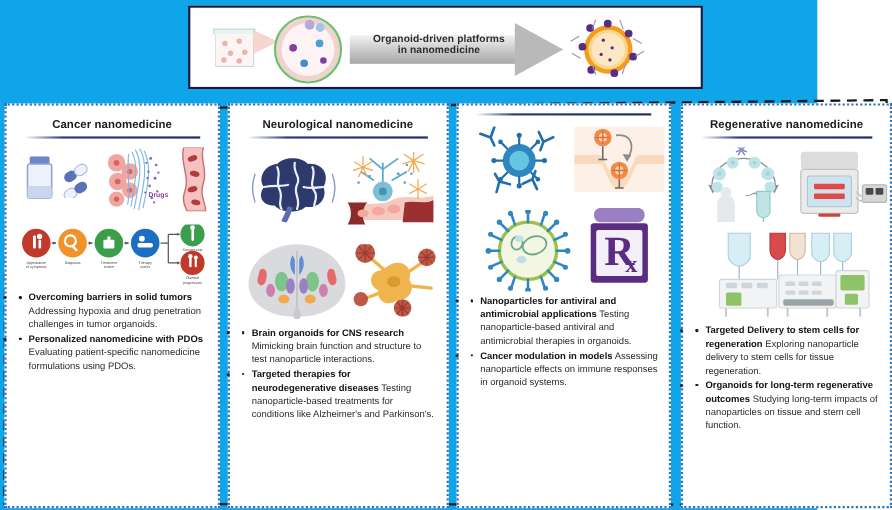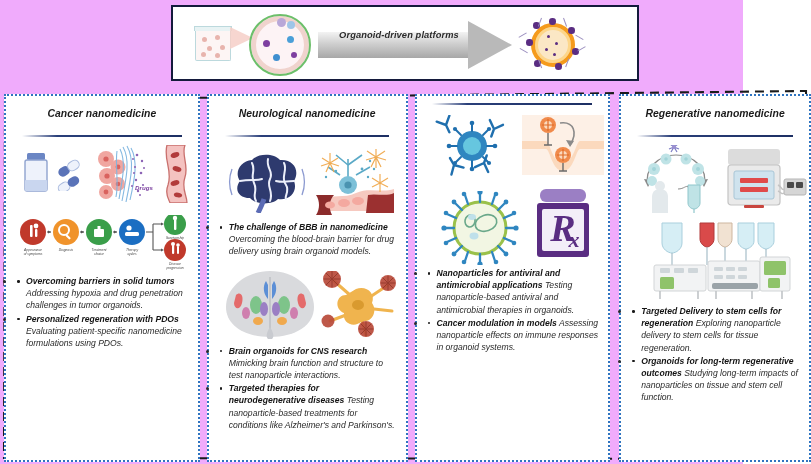--- a/index.html
+++ b/index.html
@@ -3,21 +3,21 @@
 <meta charset="utf-8">
 <title>Organoid-driven platforms in nanomedicine</title>
 <style>
   * { box-sizing: border-box; margin: 0; padding: 0; }
   html, body {
     width: 811px; height: 464px;
     background: #ffffff;
     font-family: "Liberation Sans", sans-serif;
     overflow: hidden;
   }
-  #figure { position: relative; width: 743px; height: 464px; background:#f0abfc;font-style:italic; }
+  #figure { position: relative; width: 743px; height: 464px; background:#0ea5e9; }
 
   
   .banner {
     position: absolute;
     left: 171px; top: 5px;
     width: 468px; height: 76px;
     border: 2px solid #141a3c;
     background: #ffffff;
   }
   .banner-inner { position:relative; width:100%; height:100%; }
@@ -109,21 +109,21 @@
     display:flex; flex-direction:column;
   }
   .p1{ width:196px; margin-left:4px; }
   .p2{ width:201px; margin-left:7px; }
   .p3{ width:196px; margin-left:7px; }
   .p4{ width:192px; margin-left:9px; }
 
   .panel-title{
     text-align:center;
     font-size:10.4px; font-weight:bold; color:#1b1b1b;
-    padding:5px 0 16px 0;
+    padding:5px 0 5px 0;
     letter-spacing:.05px;
   }
   .title-rule{
     height:2px; width:92%; margin:0 auto 4px auto;
     background:linear-gradient(90deg, rgba(255,255,255,0) 0%, #2a3f7a 22%, #1d2f63 100%);
   }
 
   .art-row{ position:relative; width:100%; }
   .bullets{ padding:0; margin:0; }
   .bullet{
@@ -166,20 +166,21 @@
         <span class="org-cell" style="left:36px;top:20px;width:7px;height:7px;background:#4a9fd8"></span>
         <span class="org-cell" style="left:22px;top:38px;width:7px;height:7px;background:#3f8fd0"></span>
         <span class="org-cell" style="left:40px;top:36px;width:6px;height:6px;background:#7e3fa0"></span>
       </div>
 
       <div class="arrow-wrap">
         <div class="arrow-body"></div>
         <div class="arrow-head"></div>
         <div class="arrow-text">
           <div>Organoid-driven platforms</div>
+          <div>in nanomedicine</div>
         </div>
       </div>
 
       <div class="nano">
         <div class="nano-core"></div>
         <span class="nano-bump" style="left:24px;top:1px"></span>
         <span class="nano-bump" style="left:43px;top:10px"></span>
         <span class="nano-bump" style="left:47px;top:31px"></span>
         <span class="nano-bump" style="left:30px;top:46px"></span>
         <span class="nano-bump" style="left:9px;top:43px"></span>
@@ -336,21 +337,21 @@
           </g>
         </svg>
       </div>
 
       <ul class="bullets">
         <li class="bullet">
           <b>Overcoming barriers in solid tumors</b> 
           <span>Addressing hypoxia and drug penetration challenges in tumor organoids.</span>
         </li>
         <li class="bullet">
-          <b>Personalized regeneration with PDOs</b> 
+          <b>Personalized nanomedicine with PDOs</b> 
           <span>Evaluating patient-specific nanomedicine formulations using PDOs.</span>
         </li>
       </ul>
     </div>
 
     <div class="panel p2">
       <div class="panel-title">Neurological nanomedicine</div>
       <div class="title-rule"></div>
 
       <div class="art-row" style="height:80px">
@@ -404,26 +405,20 @@
             <circle cx="52" cy="20" r="1.4"></circle>
               <circle cx="58" cy="28" r="1.2"></circle>
             <circle cx="64" cy="20" r="1.2"></circle>
               <circle cx="26" cy="22" r="1.2"></circle>
             <circle cx="16" cy="28" r="1.2"></circle>
               <circle cx="60" cy="12" r="1.2"></circle>
           </g>
         </svg>
       </div>
 
-      <ul class="bullets">
-        <li class="bullet">
-          <b>The challenge of BBB in nanomedicine</b> 
-          <span>Overcoming the blood-brain barrier for drug delivery using brain organoid models.</span>
-        </li>
-      </ul>
 
       <div class="art-row" style="height:78px;margin-top:8px">
 
         <svg class="abs" style="left:4px;top:2px" width="96" height="70" viewBox="0 0 96 70">
           <path d="M48,2 C72,2 92,18 92,38 C92,56 74,68 48,68 C22,68 4,56 4,38 C4,18 24,2 48,2 Z" fill="#d9dadd"></path>
           <path d="M48,8 L48,62" stroke="#bfc1c6" stroke-width="1.6"></path>
           <path d="M44,12 C40,18 42,26 46,30 L46,16 Z" fill="#5c8fd6"></path>
           <path d="M52,12 C56,18 54,26 50,30 L50,16 Z" fill="#5c8fd6"></path>
           <g fill="#e46b6b">
             <path d="M14,26 C18,22 22,26 20,34 C18,42 12,40 12,34 Z"></path>

